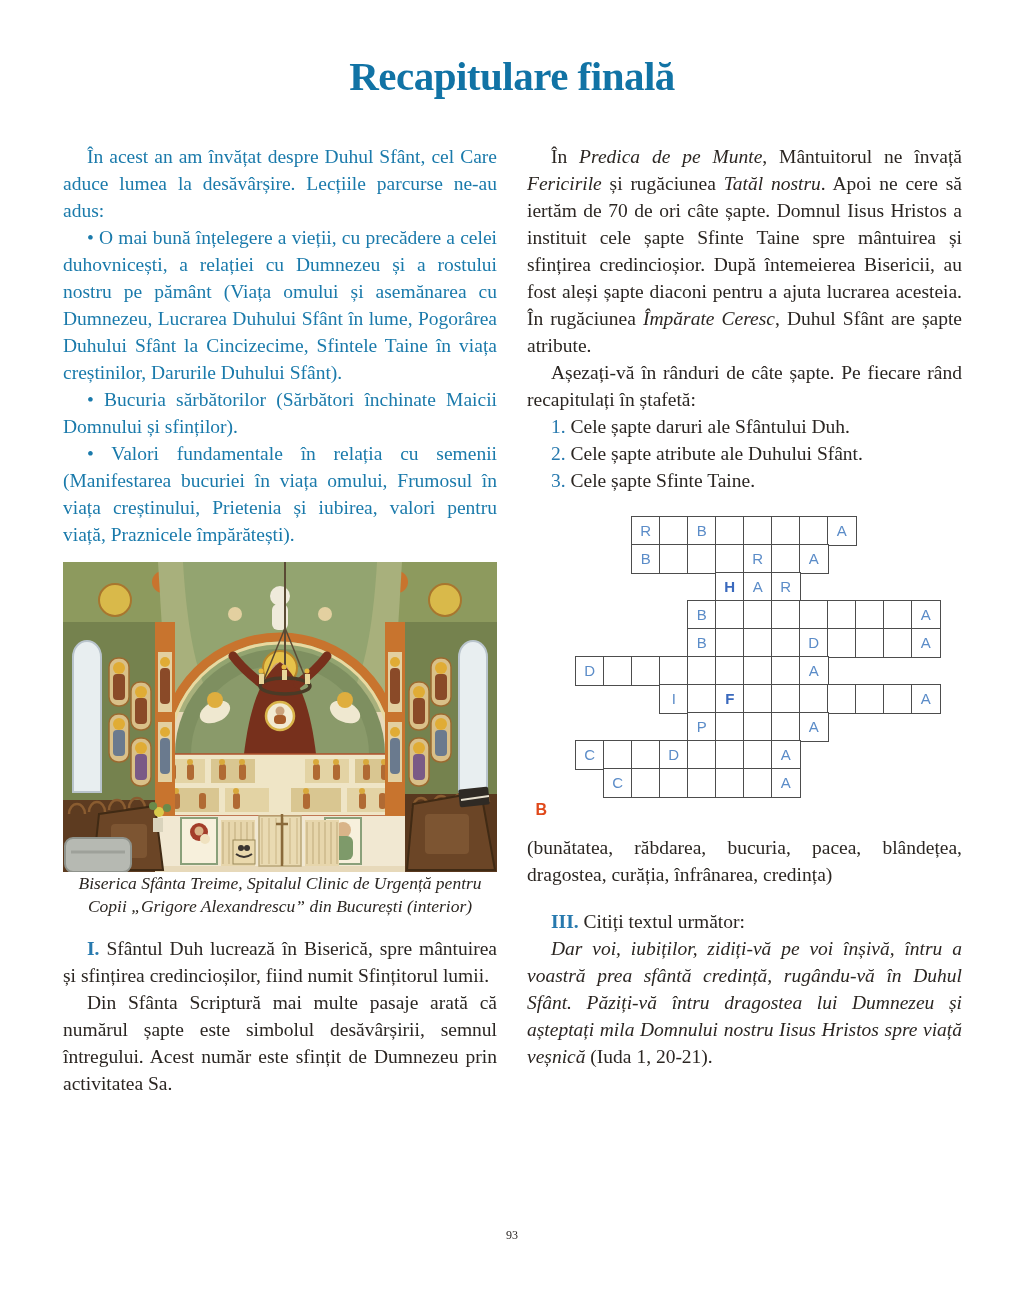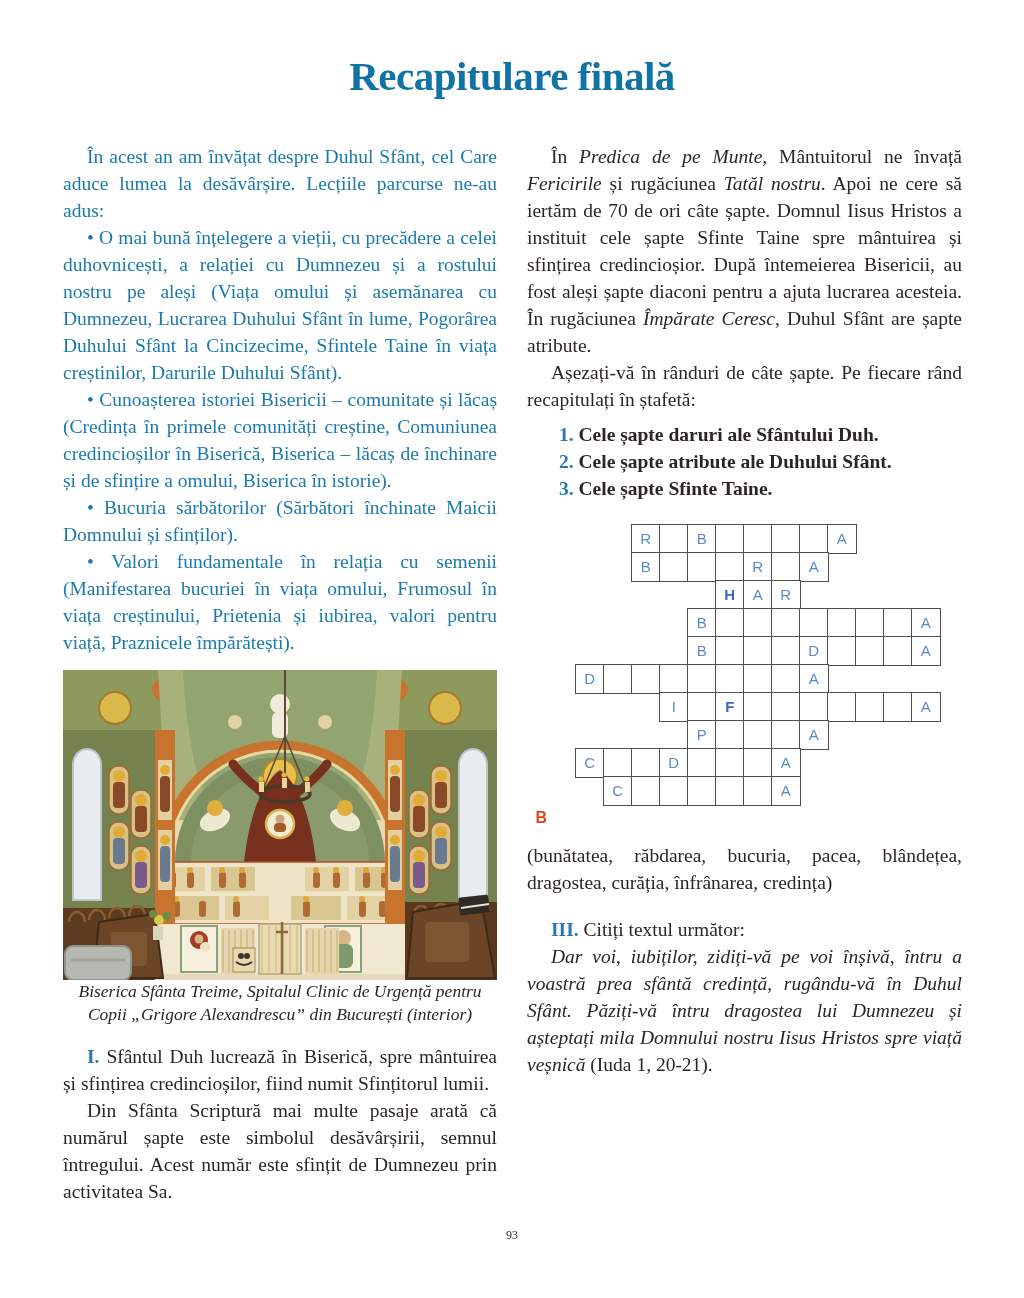--- a/index.html
+++ b/index.html
@@ -35,21 +35,21 @@
   .col p{margin:0;text-indent:24px;}
   .blue-text{color:var(--left-text-blue);}
   .bullet-p{text-indent:24px;}
   .figure{margin-top:14px;width:434px;height:310px;line-height:0;}
   .caption{
     margin-top:6px;text-indent:0 !important;
     text-align:center;font-style:italic;
     font-size:17.5px;line-height:23px;padding:0 6px;
   }
   .after-caption{margin-top:17px !important;}
-  .list{margin:8px;padding:0;list-style:none;font-weight:bold;}
+  .list{margin:0;padding:0;list-style:none;}
   .list li{padding-left:24px;}
   .list .num{color:var(--label-blue);}
   .gap26{margin-top:26px !important;}
   .gap20{margin-top:20px !important;}
   .gap14{margin-top:14px !important;text-indent:0 !important;}
   .italic{}
   
   .crossword{position:relative;margin-top:10px;margin-left:48px;}
   .cw-label{
     position:absolute;transform:translateX(-50%);
@@ -75,22 +75,21 @@
 </style>
 </head>
 <body>
 
 <div class="page">
 
   <div class="page-title">Recapitulare finală</div>
 
   <div class="col col-left">
     <p class="blue-text">În acest an am învățat despre Duhul Sfânt, cel Care aduce lumea la desăvârșire. Lecțiile parcurse ne-au adus:</p>
-    <p class="blue-text bullet-p"><span>•</span> <span>O mai bună înțelegere a vieții, cu precădere a celei duhovnicești, a relației cu Dumnezeu și a rostului nostru pe aleși (Viața omului și asemănarea cu Dumnezeu, Lucrarea Duhului Sfânt în lume, Pogorârea Duhului Sfânt la Cincizecime, Sfintele Taine în viața creștinilor, Darurile Duhului Sfânt).</span></p>
-    <p class="blue-text bullet-p"><span>•</span> <span>Cunoașterea istoriei Bisericii – comunitate și lăcaș (Credința în primele comunități creștine, Comuniunea credincioșilor în Biserică, Biserica – lăcaș de închinare și de sfințire a omului, Biserica în istorie).</span></p>
+    <p class="blue-text bullet-p"><span>•</span> <span>O mai bună înțelegere a vieții, cu precădere a celei duhovnicești, a relației cu Dumnezeu și a rostului nostru pe pământ (Viața omului și asemănarea cu Dumnezeu, Lucrarea Duhului Sfânt în lume, Pogorârea Duhului Sfânt la Cincizecime, Sfintele Taine în viața creștinilor, Darurile Duhului Sfânt).</span></p>
     <p class="blue-text bullet-p"><span>•</span> <span>Bucuria sărbătorilor (Sărbători închinate Maicii Domnului și sfinților).</span></p>
     <p class="blue-text bullet-p"><span>•</span> <span>Valori fundamentale în relația cu semenii (Manifestarea bucuriei în viața omului, Frumosul în viața creștinului, Prietenia și iubirea, valori pentru viață, Praznicele împărătești).</span></p>
 
     <div class="figure">
       <svg viewBox="0 0 434 310" width="434" height="310" xmlns="http://www.w3.org/2000/svg">
         <rect x="0" y="0" width="434" height="310" fill="#e7d9ba"></rect>
 
         <path d="M0,0 H150 L95,95 H0 Z" fill="#8d9a5e"></path>
         <path d="M434,0 H284 L339,95 H434 Z" fill="#8d9a5e"></path>
         <circle cx="52" cy="38" r="16" fill="#d9b94a" stroke="#a8762e" stroke-width="2"></circle>

